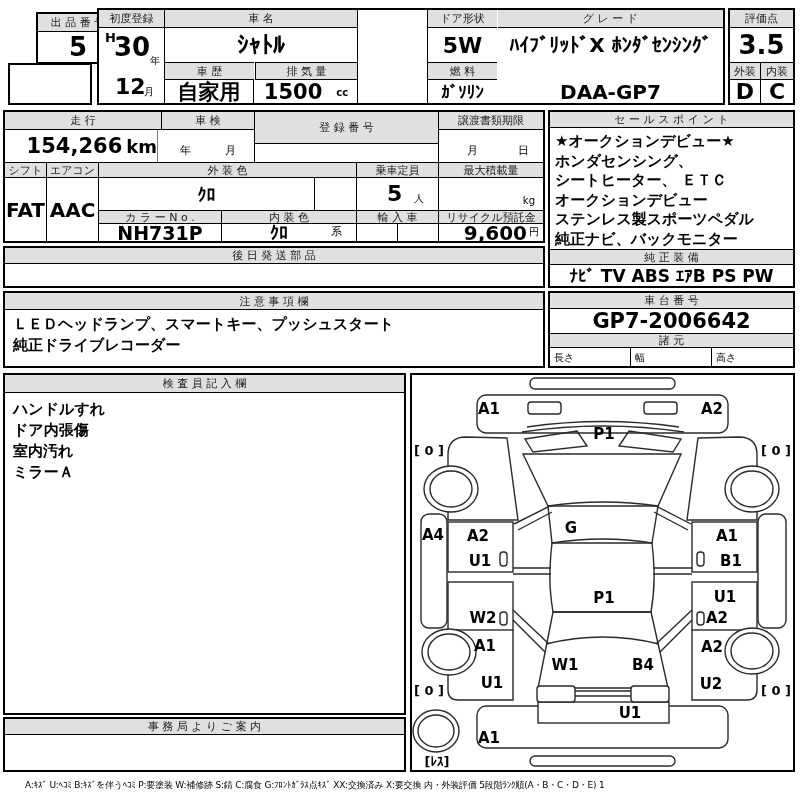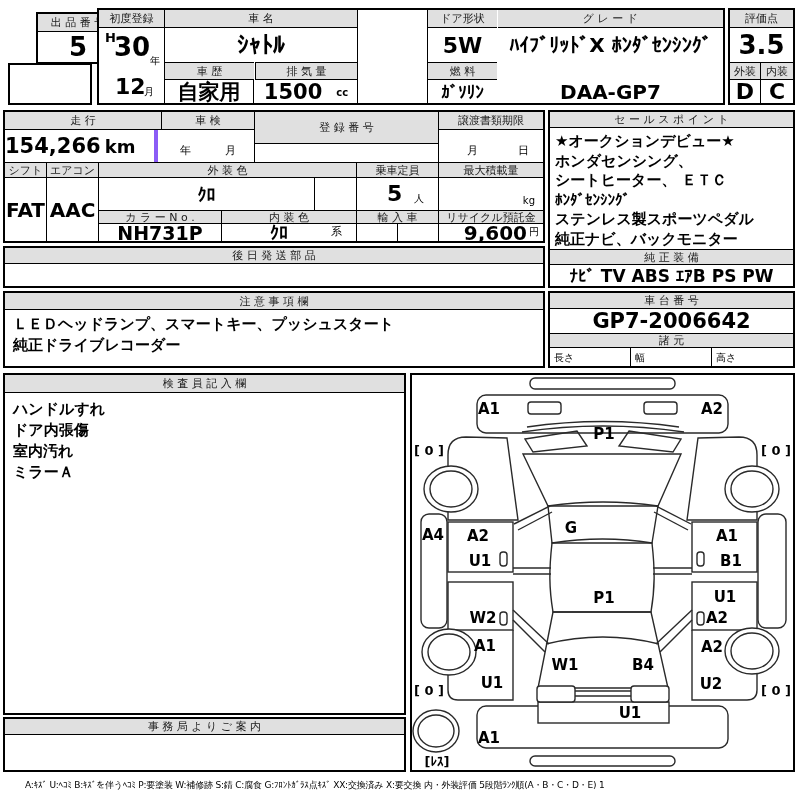--- a/index.html
+++ b/index.html
@@ -79,21 +79,21 @@
     <div class="cell val" style="left:31px;top:70px;width:32px;height:23px;font-size:22px;">C</div>
   </div>
 
   <div class="box" style="left:3px;top:110px;width:542px;height:133px;">
 
     <div class="cell hdr br" style="left:0;top:0;width:157px;height:18px;">走 行</div>
     <div class="cell hdr br" style="left:157px;top:0;width:93px;height:18px;">車 検</div>
     <div class="cell hdr br" style="left:250px;top:0;width:184px;height:32px;">登 録 番 号</div>
     <div class="cell hdr" style="left:434px;top:0;width:104px;height:18px;">譲渡書類期限</div>
 
-    <div class="cell val" style="left:0;top:18px;width:153px;height:32px;font-size:21px;justify-content:flex-start;border-right:4px solid #8b5cf6;">
+    <div class="cell val" style="left:0;top:18px;width:153px;height:32px;font-size:21px;justify-content:flex-end;border-right:1px solid #8b5cf6;">
       <span>154,266</span>
       <span style="font-size:18px;margin-left:4px;">km</span>
     </div>
     <div class="cell br" style="left:157px;top:18px;width:93px;height:32px;">
       <span style="position:absolute;left:18px;bottom:4px;font-size:11px;">年</span>
       <span style="position:absolute;right:18px;bottom:4px;font-size:11px;">月</span>
     </div>
     <div class="cell br" style="left:250px;top:18px;width:184px;height:32px;"></div>
     <div class="cell" style="left:434px;top:18px;width:104px;height:32px;">
       <span style="position:absolute;left:28px;bottom:4px;font-size:11px;">月</span>
@@ -136,21 +136,21 @@
       <span style="position:absolute;right:4px;bottom:2px;font-size:10px;">円</span>
     </div>
   </div>
 
   <div class="box" style="left:548px;top:110px;width:247px;height:178px;">
     <div class="cell hdr" style="left:0;top:0;width:243px;height:16px;">セ ー ル ス ポ イ ン ト</div>
     <div class="lines" style="left:0;top:16px;width:243px;height:120px;line-height:19.5px;font-size:15px;padding-left:5px;">
         <div class="line">★オークションデビュー★</div>
         <div class="line">ホンダセンシング、</div>
         <div class="line">シートヒーター、 ＥＴＣ</div>
-        <div class="line">ﾎﾝﾀﾞｾﾝｼﾝｸﾞ</div>
+        <div class="line">オークションデビュー</div>
         <div class="line">ステンレス製スポーツペダル</div>
         <div class="line">純正ナビ、バックモニター</div>
       </div>
     <div class="cell hdr bt" style="left:0;top:137px;width:243px;height:16px;">純 正 装 備</div>
     <div class="cell val" style="left:0;top:153px;width:243px;height:21px;font-size:17px;">ﾅﾋﾞ TV ABS ｴｱB PS PW</div>
   </div>
 
   <div class="box" style="left:3px;top:246px;width:542px;height:42px;">
     <div class="cell hdr" style="left:0;top:0;width:538px;height:16px;">後 日 発 送 部 品</div>
     <div class="cell" style="left:0;top:16px;width:538px;height:22px;"></div>

